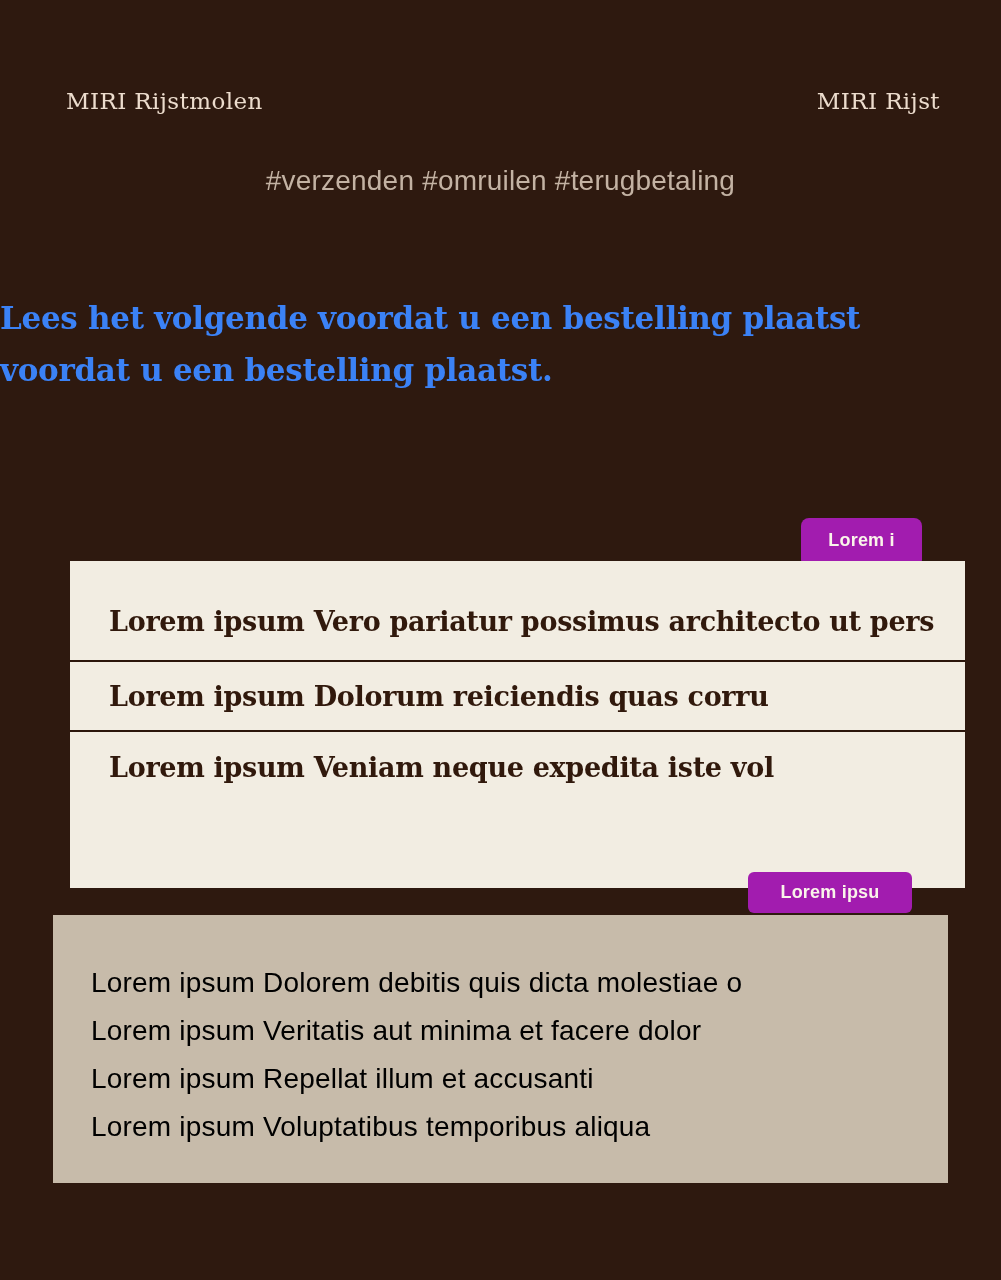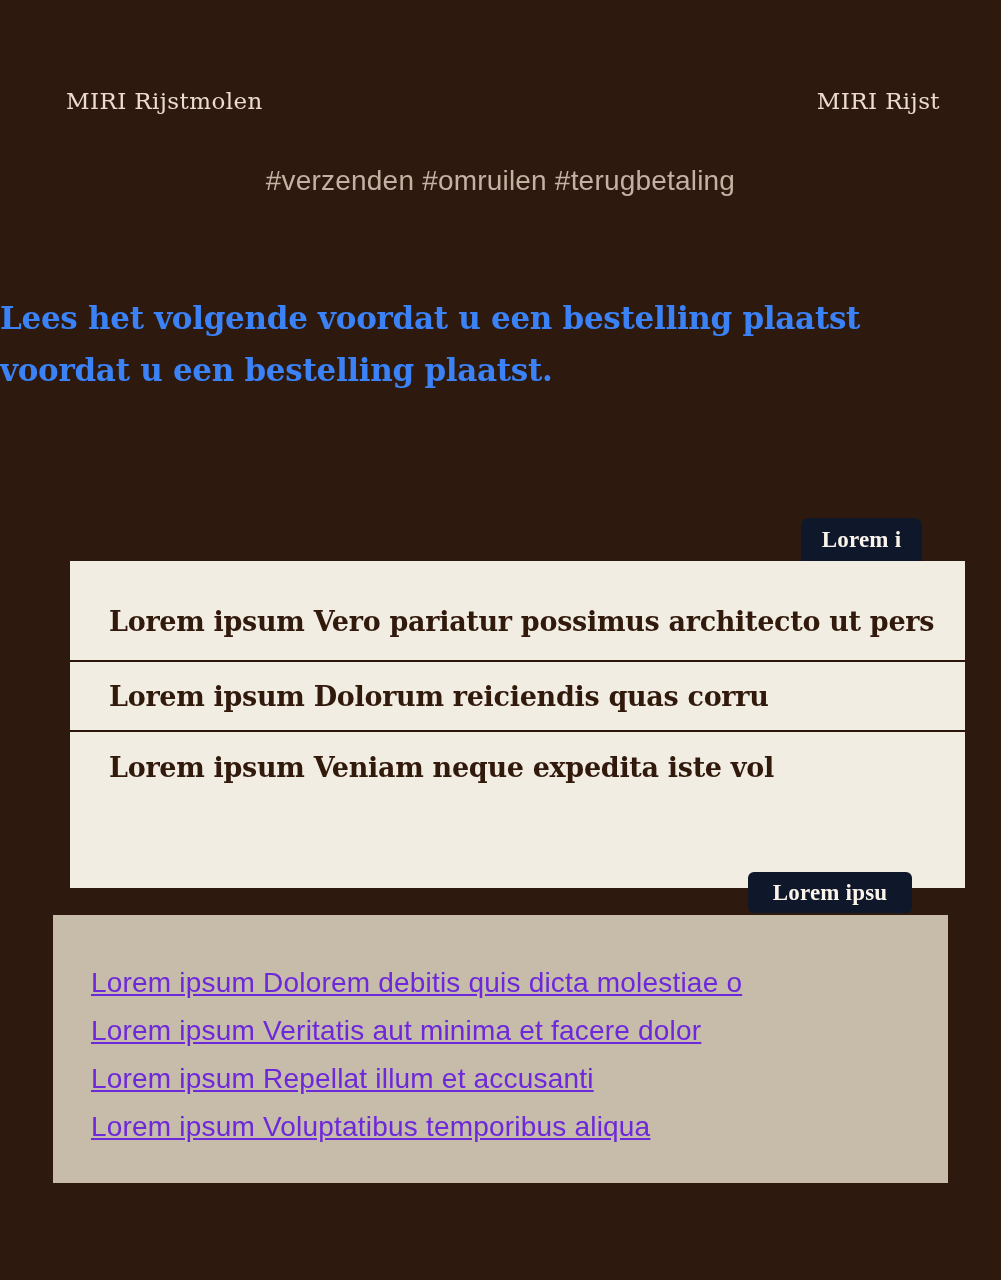--- a/index.html
+++ b/index.html
@@ -47,29 +47,28 @@
     font-weight: bold;
     font-size: 31px;
     line-height: 52px;
     color: #3b82f6;
     letter-spacing: -0.3px;
   }
 
   
   .badge {
     position: absolute;
-    background: #0f172a;
+    background: #a21caf;
     color: #faf4ea;
     font-weight: bold;
-    font-size: 23px;
+    font-size: 18px;
     display: flex;
     align-items: center;
     justify-content: center;
     letter-spacing: 0.2px;
-    font-family: Liberation Serif, serif;
   }
   .badge-top {
     left: 801px; top: 518px;
     width: 121px; height: 50px;
     border-radius: 8px;
     z-index: 1;
     padding-bottom: 6px;
   }
   .badge-bottom {
     left: 748px; top: 872px;
@@ -111,25 +110,24 @@
     position: absolute;
     left: 53px; top: 915px;
     width: 895px; height: 268px;
     background: #c7bbaa;
     padding: 44px 38px 0 38px;
     z-index: 2;
   }
   .info-line {
     font-size: 28px;
     line-height: 48px;
-    color: #6d28d9;
+    color: #000000;
     letter-spacing: 0.2px;
     white-space: nowrap;
     overflow: hidden;
-    text-decoration: underline;
   }
 </style>
 </head>
 <body>
 
 <div class="brand brand-left">MIRI Rijstmolen</div>
 
 <div class="brand brand-right">MIRI Rijst</div>
 
 <div class="hashtags">#verzenden #omruilen #terugbetaling</div>

